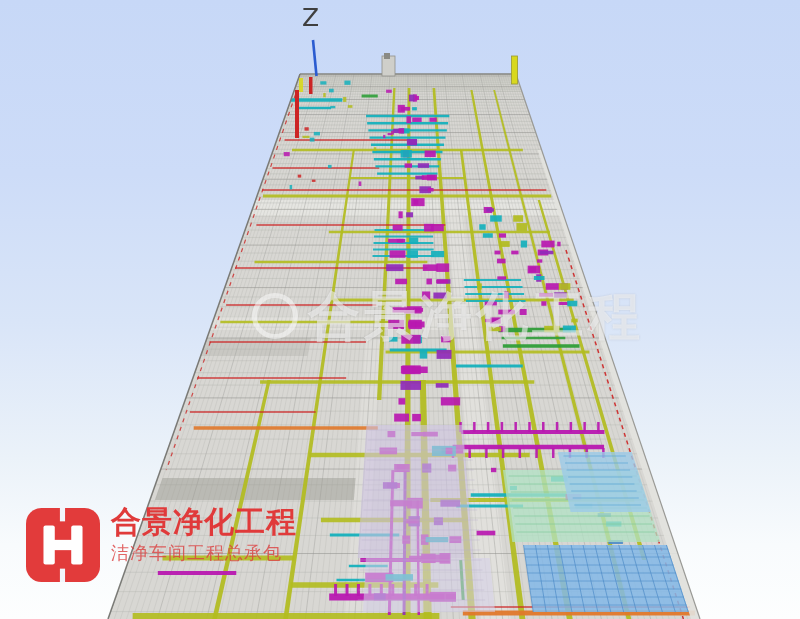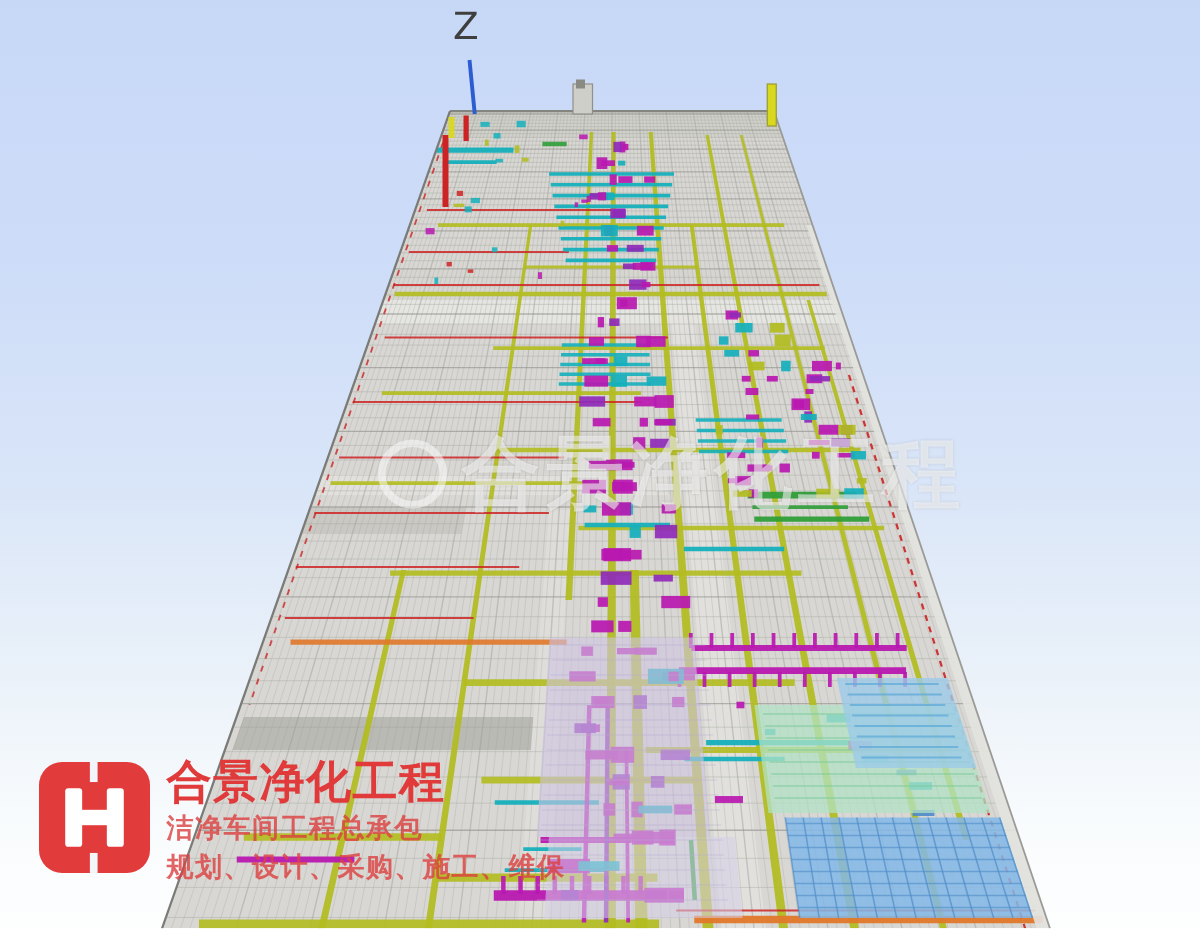--- a/index.html
+++ b/index.html
@@ -10,21 +10,21 @@
   .z-label{position:absolute;left:302px;top:5px;font-size:25px;color:#3f3f3f;line-height:1;}
   .watermark{position:absolute;left:252px;top:290px;display:flex;align-items:center;pointer-events:none;}
   .wm-circle{width:46px;height:46px;border:5px solid rgba(250,250,250,0.55);border-radius:50%;
     box-sizing:border-box;margin-right:10px;flex:0 0 auto;}
   .wm-text{font-size:52px;font-weight:700;color:rgba(252,252,252,0.55);letter-spacing:4px;
     text-shadow:0 0 2px rgba(120,120,120,0.25);white-space:nowrap;line-height:1;}
   .branding{position:absolute;left:26px;top:506px;display:flex;align-items:flex-start;}
   .brand-logo{flex:0 0 auto;margin-top:2px;}
   .brand-text{margin-left:11px;}
   .brand-title{font-size:30px;font-weight:700;color:#e03a3a;line-height:1.05;letter-spacing:1px;}
-  .brand-line{font-size:18px;font-weight:700;color:#dc4040;opacity:0.8;line-height:1.3;letter-spacing:1px;margin-top:3px;}
+  .brand-line{font-size:18px;font-weight:400;color:#dc4040;opacity:0.8;line-height:1.3;letter-spacing:1px;margin-top:3px;}
 </style>
 </head>
 <body>
 
 <div class="stage">
 
   <svg id="model" class="model-svg" width="800" height="619" viewBox="0 0 800 619">
       <defs>
         <clipPath id="bclip">
           <polygon points="300,74 516,74 700,619 108,619"></polygon>
@@ -579,17 +579,16 @@
       <rect width="72" height="72" rx="15" fill="#e23b3b"></rect>
       <rect x="33" y="0" width="5" height="13" fill="#f2f6fb"></rect>
       <rect x="33" y="59" width="5" height="13" fill="#f2f6fb"></rect>
       <rect x="17" y="17" width="11" height="38" rx="2" fill="#ffffff"></rect>
       <rect x="44" y="17" width="11" height="38" rx="2" fill="#ffffff"></rect>
       <rect x="26" y="31" width="20" height="10" fill="#ffffff"></rect>
     </svg>
     <div class="brand-text">
       <div class="brand-title">合景净化工程</div>
       <div class="brand-line">洁净车间工程总承包</div>
-      <div class="brand-line">规划、设计、采购、施工、维保</div>
     </div>
   </div>
 
 </div>
 
 </body></html>

